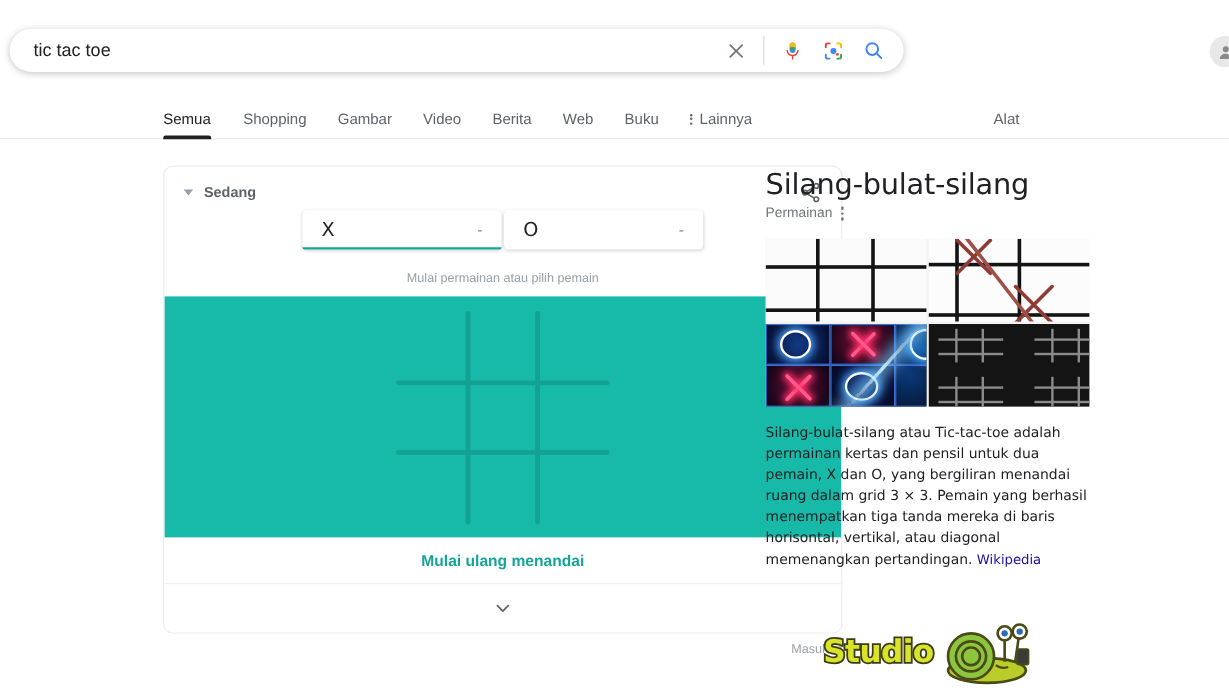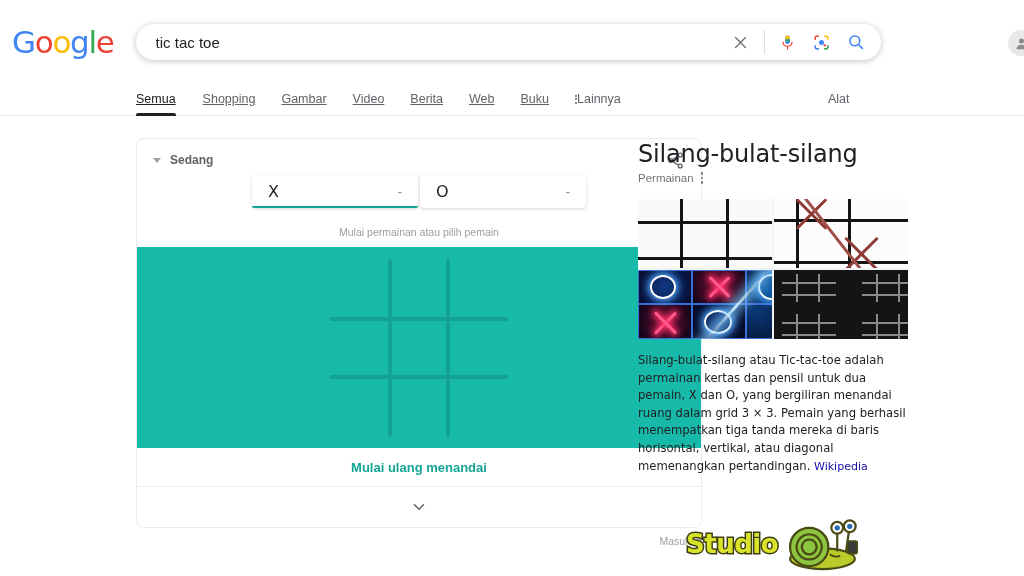--- a/index.html
+++ b/index.html
@@ -85,34 +85,33 @@
     padding-left: 136px;
   }
   .tabs { display: flex; align-items: flex-end; gap: 0; }
   .tab {
     font-size: 12.5px;
     color: #5f6368;
     padding: 0 13px 9px 13px;
     cursor: pointer;
     white-space: nowrap;
     position: relative;
-    text-decoration: underline;
   }
   .tab:first-child { padding-left: 0; padding-right: 14px; }
   .tab.active { color: #202124; font-weight: 500; }
   .tab.active::after {
     content: "";
     position: absolute;
     left: 0; right: 14px; bottom: -1px;
     height: 3px;
     background: #202124;
     border-radius: 2px 2px 0 0;
   }
   .tab-more {
-    display: flex; align-items: center; 
+    display: flex; align-items: center; gap: 6px;
     font-size: 12.5px; color: #5f6368;
     padding: 0 13px 9px 13px; cursor: pointer;
   }
   .kebab-v {
     display: inline-flex; flex-direction: column; gap: 1.5px;
   }
   .kebab-v i { width: 2px; height: 2px; background: #5f6368; border-radius: 50%; display:block; }
   .tools-btn {
     position: absolute;
     left: 828px; bottom: 9px;
@@ -339,23 +338,20 @@
     letter-spacing: -.5px;
     text-align: center;
   }
   .wm-text .l2 { display:block; }
   .snail { width: 74px; height: 56px; }
 </style>
 </head>
 <body>
 
 <div class="header">
-  <div class="google-logo">
-    <span class="g-b">G</span><span class="g-r">o</span><span class="g-y">o</span><span class="g-b">g</span><span class="g-g">l</span><span class="g-r">e</span>
-  </div>
 
   <div class="searchbar">
     <input class="search-input" type="text" value="tic tac toe" style="">
 
     <div class="sb-icon">
       <svg width="17" height="17" viewBox="0 0 24 24" fill="none" stroke="#70757a" stroke-width="2" stroke-linecap="round">
         <line x1="5" y1="5" x2="19" y2="19"></line>
           <line x1="19" y1="5" x2="5" y2="19"></line>
       </svg>
     </div>

